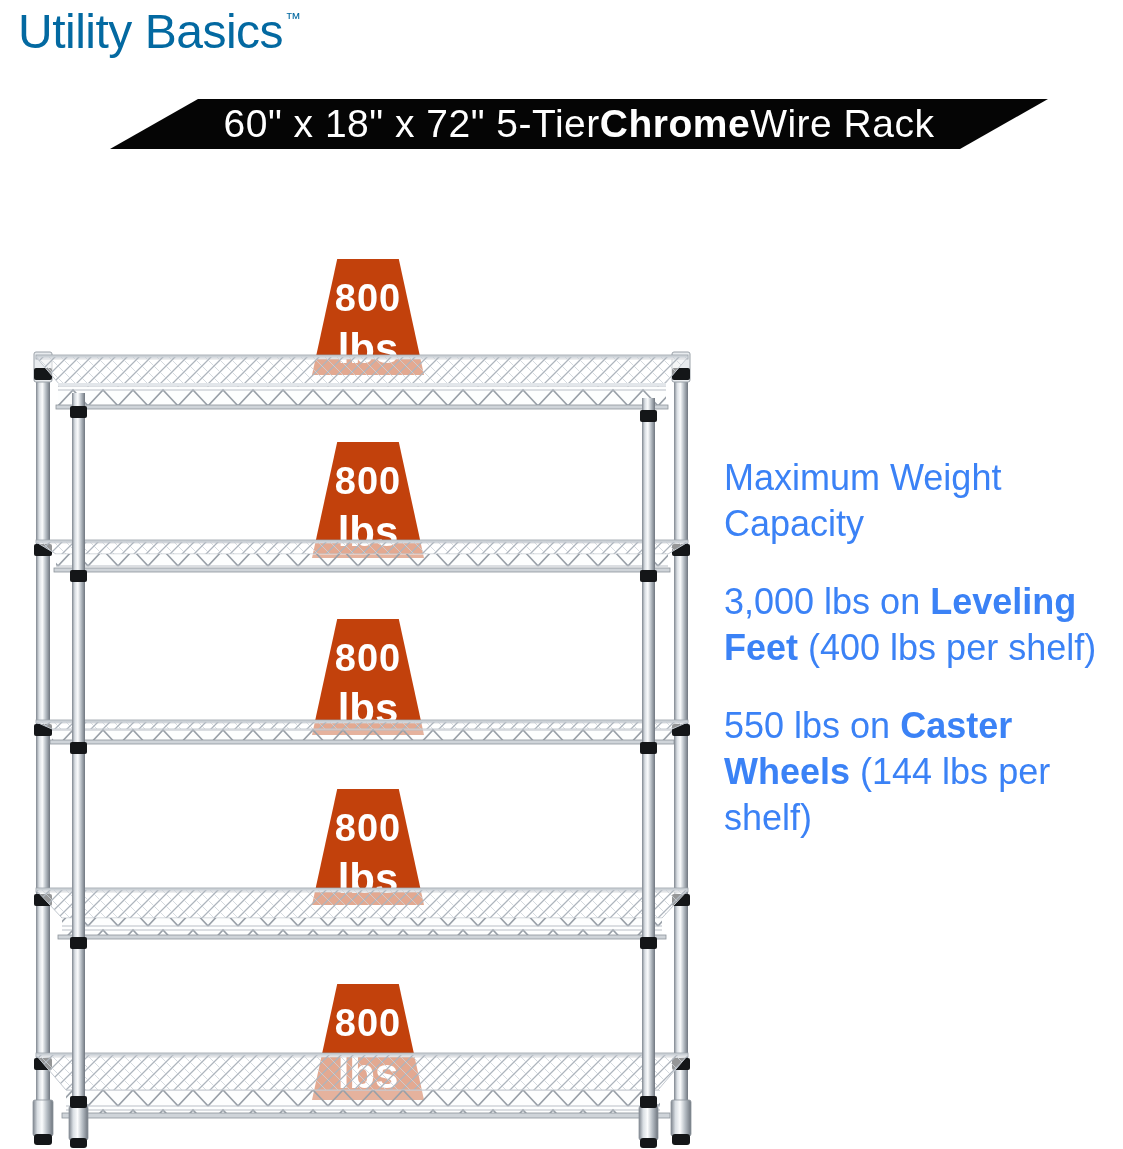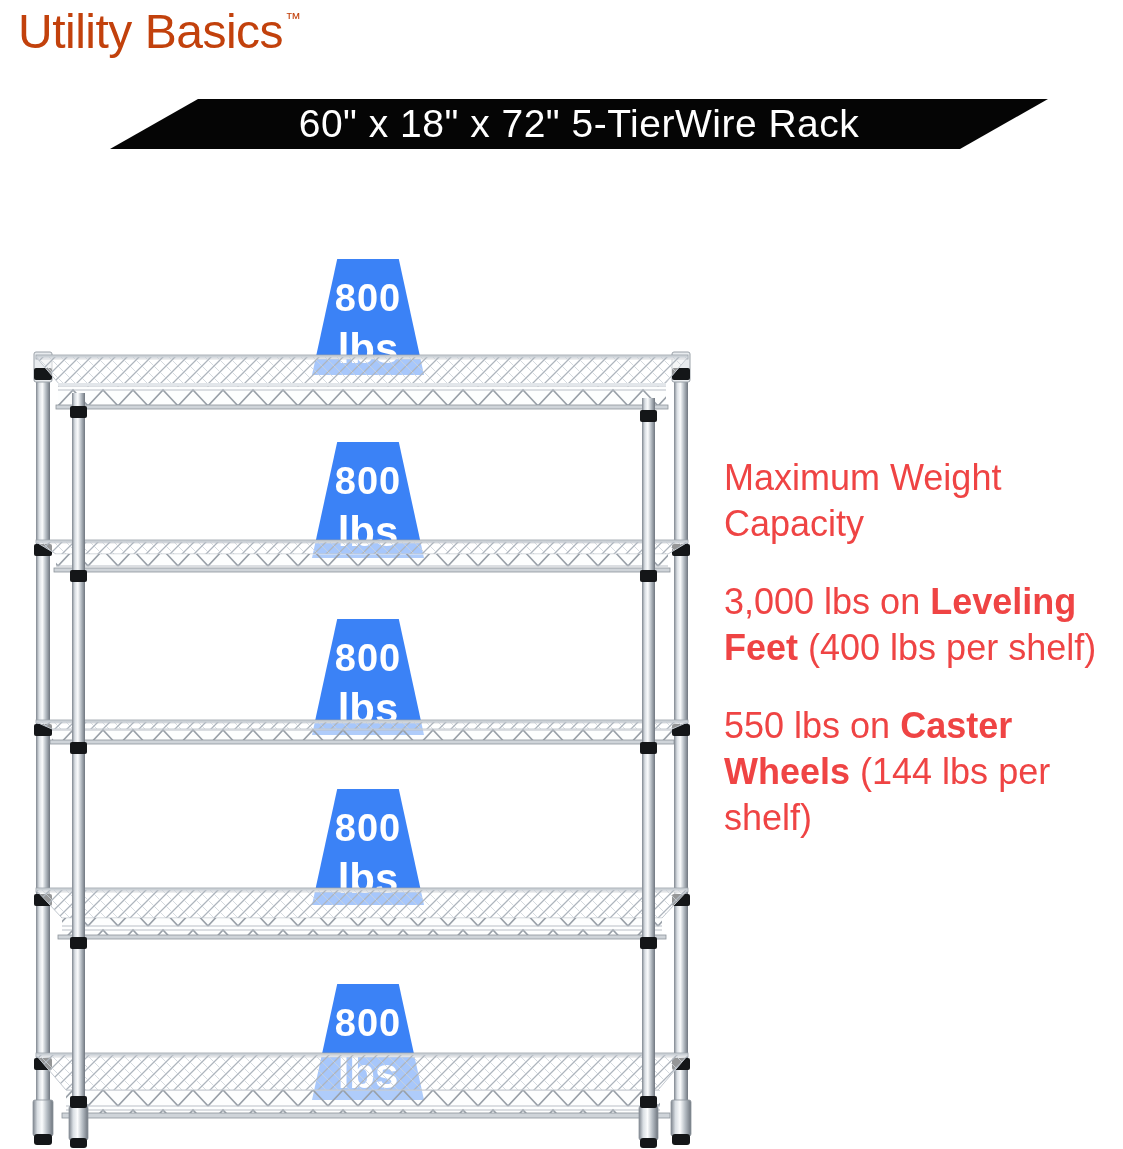--- a/index.html
+++ b/index.html
@@ -5,61 +5,62 @@
   html,body{margin:0;padding:0;}
   body{
     width:1123px;height:1149px;position:relative;overflow:hidden;
     background:#ffffff;
     font-family:"Liberation Sans", sans-serif;
     -webkit-font-smoothing:antialiased;
   }
   
   .brand{
     position:absolute;left:18px;top:4px;
-    font-size:48px;color:#c2410c;letter-spacing:-0.5px;
+    font-size:48px;color:#0369a1;letter-spacing:-0.5px;
     font-weight:400;white-space:nowrap;
   }
   .brand sup{font-size:16px;vertical-align:top;position:relative;top:6px;left:2px;}
   
   .banner{
     position:absolute;left:110px;top:99px;width:938px;height:50px;
     background:#050505;
     clip-path:polygon(88px 0, 100% 0, calc(100% - 88px) 100%, 0 100%);
     display:flex;align-items:center;justify-content:center;
     color:#ffffff;font-size:39px;letter-spacing:0.5px;white-space:nowrap;
   }
   .banner b{font-weight:700;}
   .banner .seg{display:inline;}
   
   .weight{
     position:absolute;left:312px;width:112px;height:116px;
-    background:#3b82f6;
+    background:#c2410c;
     clip-path:polygon(22.5% 0, 77.5% 0, 100% 100%, 0 100%);
     color:#ffffff;text-align:center;z-index:1;
   }
   .weight .wv{margin-top:20px;font-size:38px;font-weight:700;letter-spacing:1px;line-height:1;}
   .weight .wu{margin-top:11px;font-size:42px;font-weight:700;line-height:1;}
   
   .rackwrap{position:absolute;left:28px;top:348px;width:672px;height:805px;z-index:2;}
   
   .specs{
     position:absolute;left:724px;top:455px;width:400px;z-index:3;
-    color:#ef4444;font-size:36px;line-height:46px;
+    color:#3b82f6;font-size:36px;line-height:46px;
   }
   .specs h2{margin:0;font-size:36px;line-height:46px;font-weight:400;}
   .specs p{margin:32px 0 0 0;}
   .specs p b{font-weight:700;}
 </style>
 </head>
 <body>
 
 <div class="brand"><span>Utility Basics</span><sup>™</sup></div>
 
 <div class="banner">
   <span class="seg">60" x 18" x 72" 5-Tier </span>
+    <b class="seg">Chrome</b>
     <span class="seg"> Wire Rack</span>
 </div>
 
 <div class="weight" style="top:259px">
   <div class="wv">800</div>
   <div class="wu">lbs</div>
 </div>
 <div class="weight" style="top:442px">
   <div class="wv">800</div>
   <div class="wu">lbs</div>

